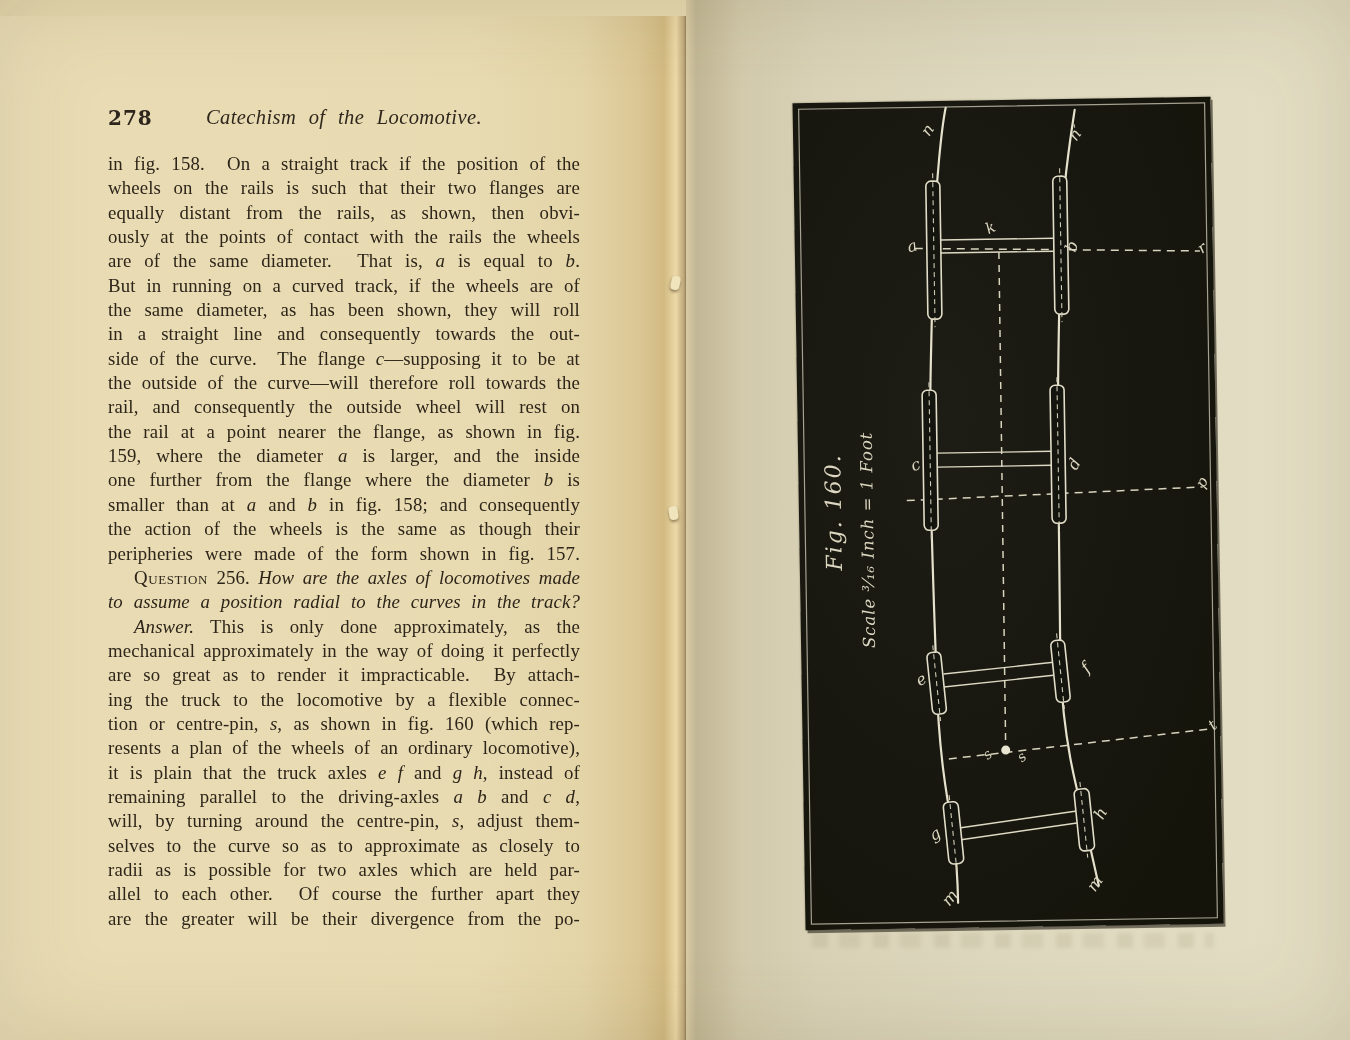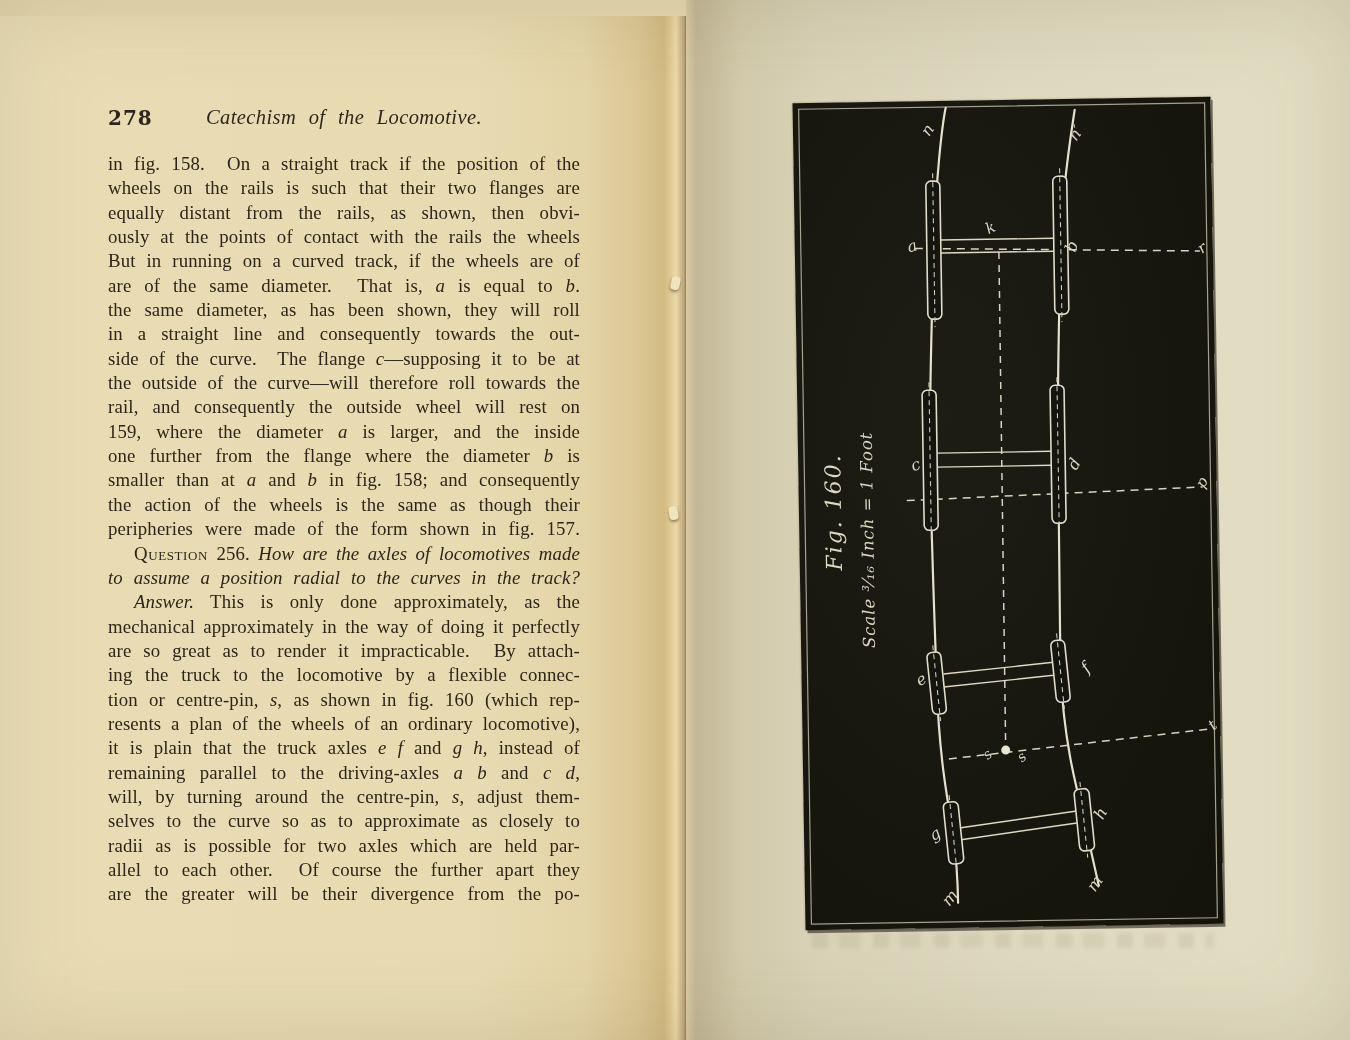--- a/index.html
+++ b/index.html
@@ -77,27 +77,28 @@
   <div class="page-left">
     <div class="head-row">
       <span class="pagenum">278</span>
       <span class="running-head">Catechism of the Locomotive.</span>
     </div>
     <div class="body-text">
         <div class="line"><span>in fig. 158.&nbsp; On a straight track if the position of the</span></div>
         <div class="line"><span>wheels on the rails is such that their two flanges are</span></div>
         <div class="line"><span>equally distant from the rails, as shown, then obvi-</span></div>
         <div class="line"><span>ously at the points of contact with the rails the wheels</span></div>
+        <div class="line"><span>are of the same diameter.&nbsp; That is, </span><span class="it">a</span><span> is equal to </span><span class="it">b</span><span>.</span></div>
         <div class="line"><span>But in running on a curved track, if the wheels are of</span></div>
-        <div class="line"><span>are of the same diameter.&nbsp; That is, </span><span class="it">a</span><span> is equal to </span><span class="it">b</span><span>.</span></div>
         <div class="line"><span>the same diameter, as has been shown, they will roll</span></div>
         <div class="line"><span>in a straight line and consequently towards the out-</span></div>
         <div class="line"><span>side of the curve.&nbsp; The flange </span><span class="it">c</span><span>—supposing it to be at</span></div>
         <div class="line"><span>the outside of the curve—will therefore roll towards the</span></div>
         <div class="line"><span>rail, and consequently the outside wheel will rest on</span></div>
+        <div class="line"><span>the rail at a point nearer the flange, as shown in fig.</span></div>
         <div class="line"><span>159, where the diameter </span><span class="it">a</span><span> is larger, and the inside</span></div>
         <div class="line"><span>one further from the flange where the diameter </span><span class="it">b</span><span> is</span></div>
         <div class="line"><span>smaller than at </span><span class="it">a</span><span> and </span><span class="it">b</span><span> in fig. 158; and consequently</span></div>
         <div class="line"><span>the action of the wheels is the same as though their</span></div>
         <div class="line"><span>peripheries were made of the form shown in fig. 157.</span></div>
         <div class="line ind"><span class="sc">Question</span><span> 256. </span><span class="it">How are the axles of locomotives made</span></div>
         <div class="line"><span class="it">to assume a position radial to the curves in the track?</span></div>
         <div class="line ind"><span class="it">Answer.</span><span> This is only done approximately, as the</span></div>
         <div class="line"><span>mechanical approximately in the way of doing it perfectly</span></div>
         <div class="line"><span>are so great as to render it impracticable.&nbsp; By attach-</span></div>

